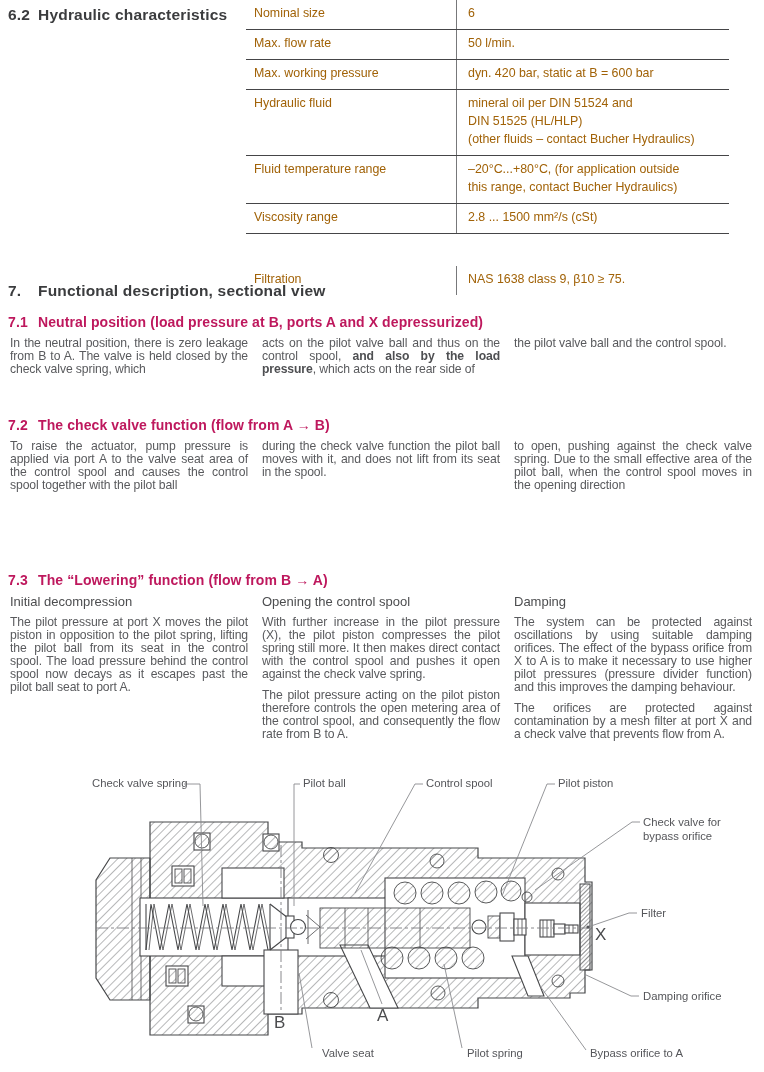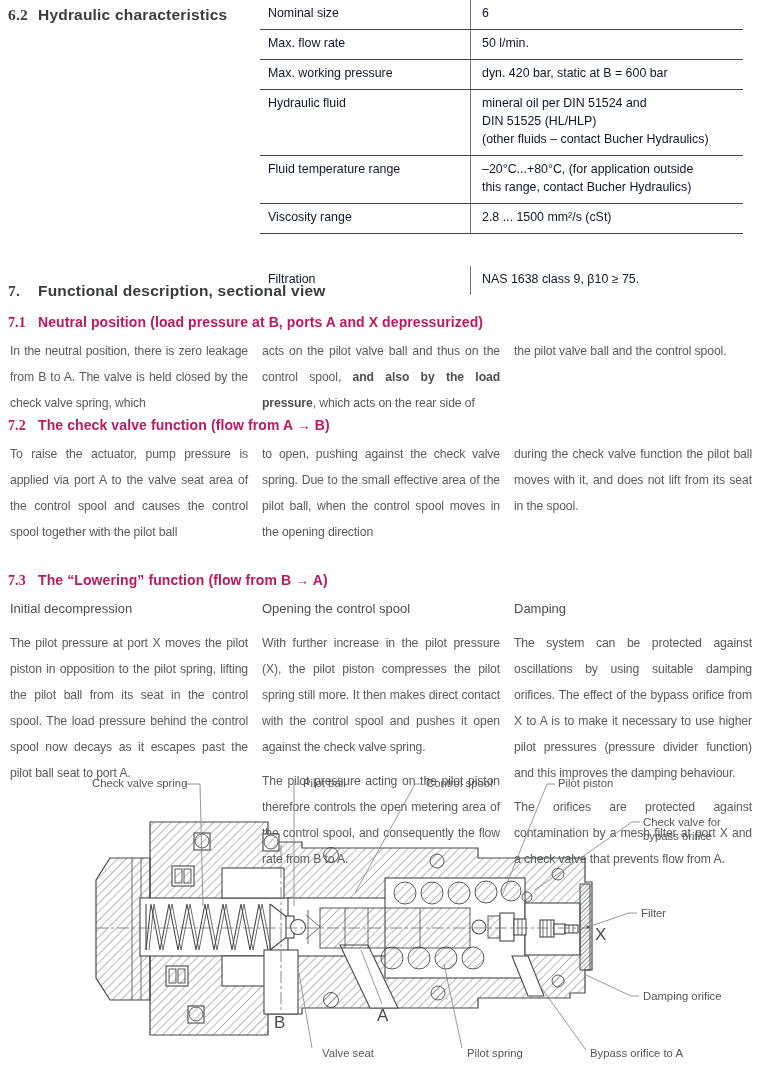--- a/index.html
+++ b/index.html
@@ -3,32 +3,32 @@
 <meta charset="utf-8">
 <style>
   html,body{margin:0;padding:0;}
   body{
     width:764px;height:1072px;position:relative;background:#ffffff;
     font-family:"Liberation Sans","DejaVu Sans",sans-serif;
     color:#595a5d;overflow:hidden;
   }
   
   .h-main{position:absolute;left:8px;font-size:15.5px;font-weight:700;color:#3b3c3e;letter-spacing:.2px;white-space:nowrap;}
-  .h-main .num, .h-sub .num{display:inline-block;width:30px;font-family:Liberation Serif, serif;}
+  .h-main .num, .h-sub .num{display:inline-block;width:30px;}
   .h-sub{font-size:14px;font-weight:700;color:#be185d;letter-spacing:.1px;white-space:nowrap;}
   
-  .spec-table{position:absolute;left:260px;top:0;width:483px;font-size:12.4px;color:#0f172a;}
+  .spec-table{position:absolute;left:246px;top:0;width:483px;font-size:12.4px;color:#a16207;}
   .spec-row{display:flex;border-bottom:1.5px solid #454547;}
   .spec-row:last-child{border-bottom:none;margin-top:32px;}
   .spec-label{width:210px;box-sizing:border-box;padding:5px 6px 5px 8px;line-height:1.45;}
   .spec-value{flex:1;box-sizing:border-box;border-left:1.5px solid #77787a;padding:5px 4px 6px 11px;line-height:1.45;white-space:pre-line;}
   
   .section{position:absolute;left:8px;width:746px;}
   .cols{display:flex;gap:14px;margin-top:7px;margin-left:2px;}
-  .col{width:238px;font-size:12.2px;line-height:26px;text-align:justify;color:#595a5d;letter-spacing:-0.1px;}
+  .col{width:238px;font-size:12.2px;line-height:13px;text-align:justify;color:#595a5d;letter-spacing:-0.1px;}
   .col p{margin:0 0 8px 0;}
   .colhead{font-size:13px;color:#4c4d4f;margin:0 0 10px 0;letter-spacing:0;}
   .b{font-weight:700;color:#4e4f52;}
   
   .diagram{position:absolute;left:0;top:770px;width:764px;height:302px;}
   .diagram text{font-family:"Liberation Sans","DejaVu Sans",sans-serif;font-size:11.3px;fill:#55565a;}
   .diagram text.port{font-size:17px;fill:#4a4b4d;}
   .ln{stroke:#47484a;fill:none;stroke-width:1.1;}
   .lnt{stroke:#47484a;fill:none;stroke-width:.8;}
   .leader{stroke:#8a8b8e;fill:none;stroke-width:.9;}
@@ -102,24 +102,24 @@
 
 <div class="section" style="top:417px;">
   <div class="h-sub">
     <span class="num">7.2</span><span>The check valve function (flow from A → B)</span>
   </div>
   <div class="cols">
     <div class="col">
         <p>To raise the actuator, pump pressure is applied via port A to the valve seat area of the control spool and causes the control spool together with the pilot ball</p>
       </div>
     <div class="col">
+        <p>during the check valve function the pilot ball moves with it, and does not lift from its seat in the spool.</p>
+      </div>
+    <div class="col">
         <p>to open, pushing against the check valve spring. Due to the small effective area of the pilot ball, when the control spool moves in the opening direction</p>
-      </div>
-    <div class="col">
-        <p>during the check valve function the pilot ball moves with it, and does not lift from its seat in the spool.</p>
       </div>
   </div>
 </div>
 
 <div class="section" style="top:528px;margin-top:44px;">
   <div class="h-sub">
     <span class="num">7.3</span><span>The “Lowering” function (flow from B → A)</span>
   </div>
   <div class="cols">
     <div class="col">

